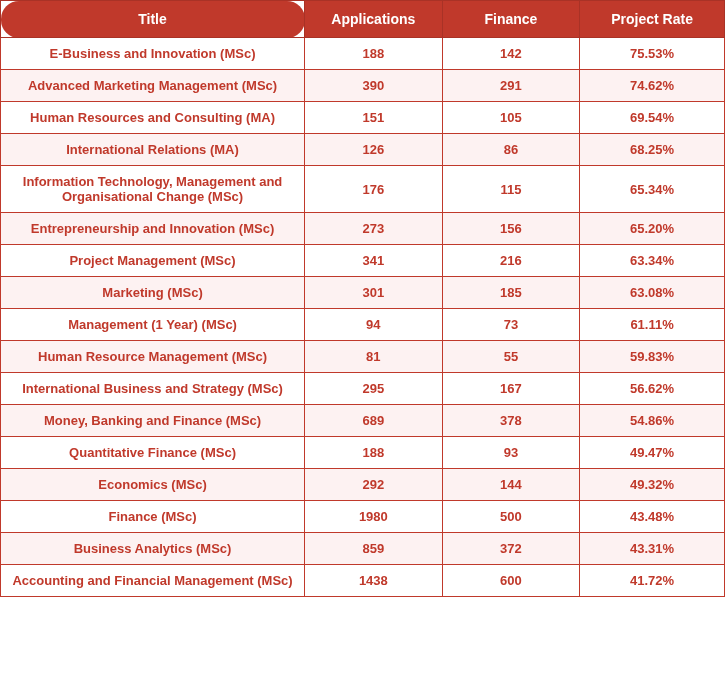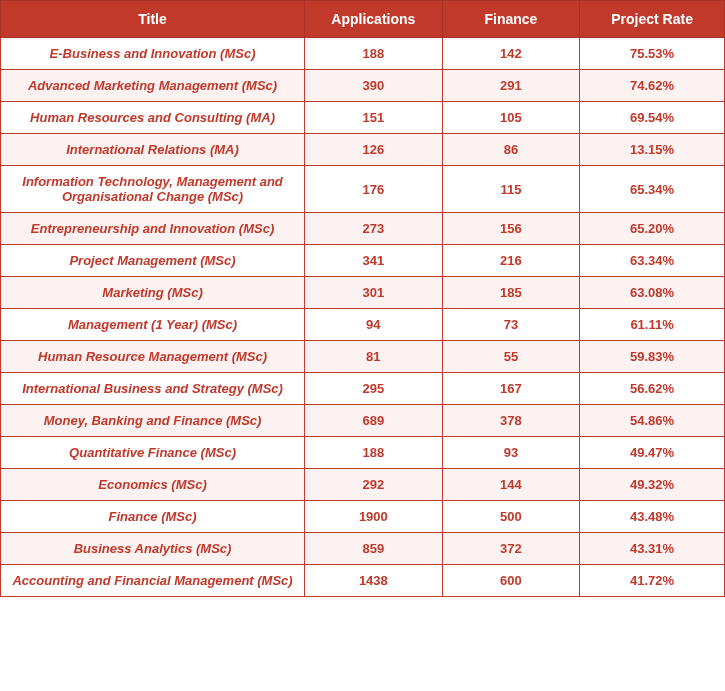--- a/index.html
+++ b/index.html
@@ -25,29 +25,28 @@
       border: 1px solid #c0392b;
       padding: 8px 8px;
       text-align: center;
       font-size: 13px;
       font-weight: bold;
       color: #c0392b;
       background-color: #fff;
     }
     td:first-child {
       text-align: center;
-      font-style: italic;
     }
     tr:nth-child(even) td {
       background-color: #fdf2f2;
     }
     tr:nth-child(odd) td {
       background-color: #fff;
     }
-    .col-title { width: 42%; }
+    .col-title { width: 42%; border-radius: 18px; }
     .col-apps { width: 19%; }
     .col-offers { width: 19%; }
     .col-rate { width: 20%; }
   </style>
 </head>
 <body>
 
 <table>
   <thead>
     <tr>
@@ -73,21 +72,21 @@
       <tr>
         <td>Human Resources and Consulting (MA)</td>
         <td>151</td>
         <td>105</td>
         <td>69.54%</td>
       </tr>
       <tr>
         <td>International Relations (MA)</td>
         <td>126</td>
         <td>86</td>
-        <td>13.15%</td>
+        <td>68.25%</td>
       </tr>
       <tr>
         <td>Information Technology, Management and Organisational Change (MSc)</td>
         <td>176</td>
         <td>115</td>
         <td>65.34%</td>
       </tr>
       <tr>
         <td>Entrepreneurship and Innovation (MSc)</td>
         <td>273</td>
@@ -137,21 +136,21 @@
         <td>49.47%</td>
       </tr>
       <tr>
         <td>Economics (MSc)</td>
         <td>292</td>
         <td>144</td>
         <td>49.32%</td>
       </tr>
       <tr>
         <td>Finance (MSc)</td>
-        <td>1900</td>
+        <td>1980</td>
         <td>500</td>
         <td>43.48%</td>
       </tr>
       <tr>
         <td>Business Analytics (MSc)</td>
         <td>859</td>
         <td>372</td>
         <td>43.31%</td>
       </tr>
       <tr>

